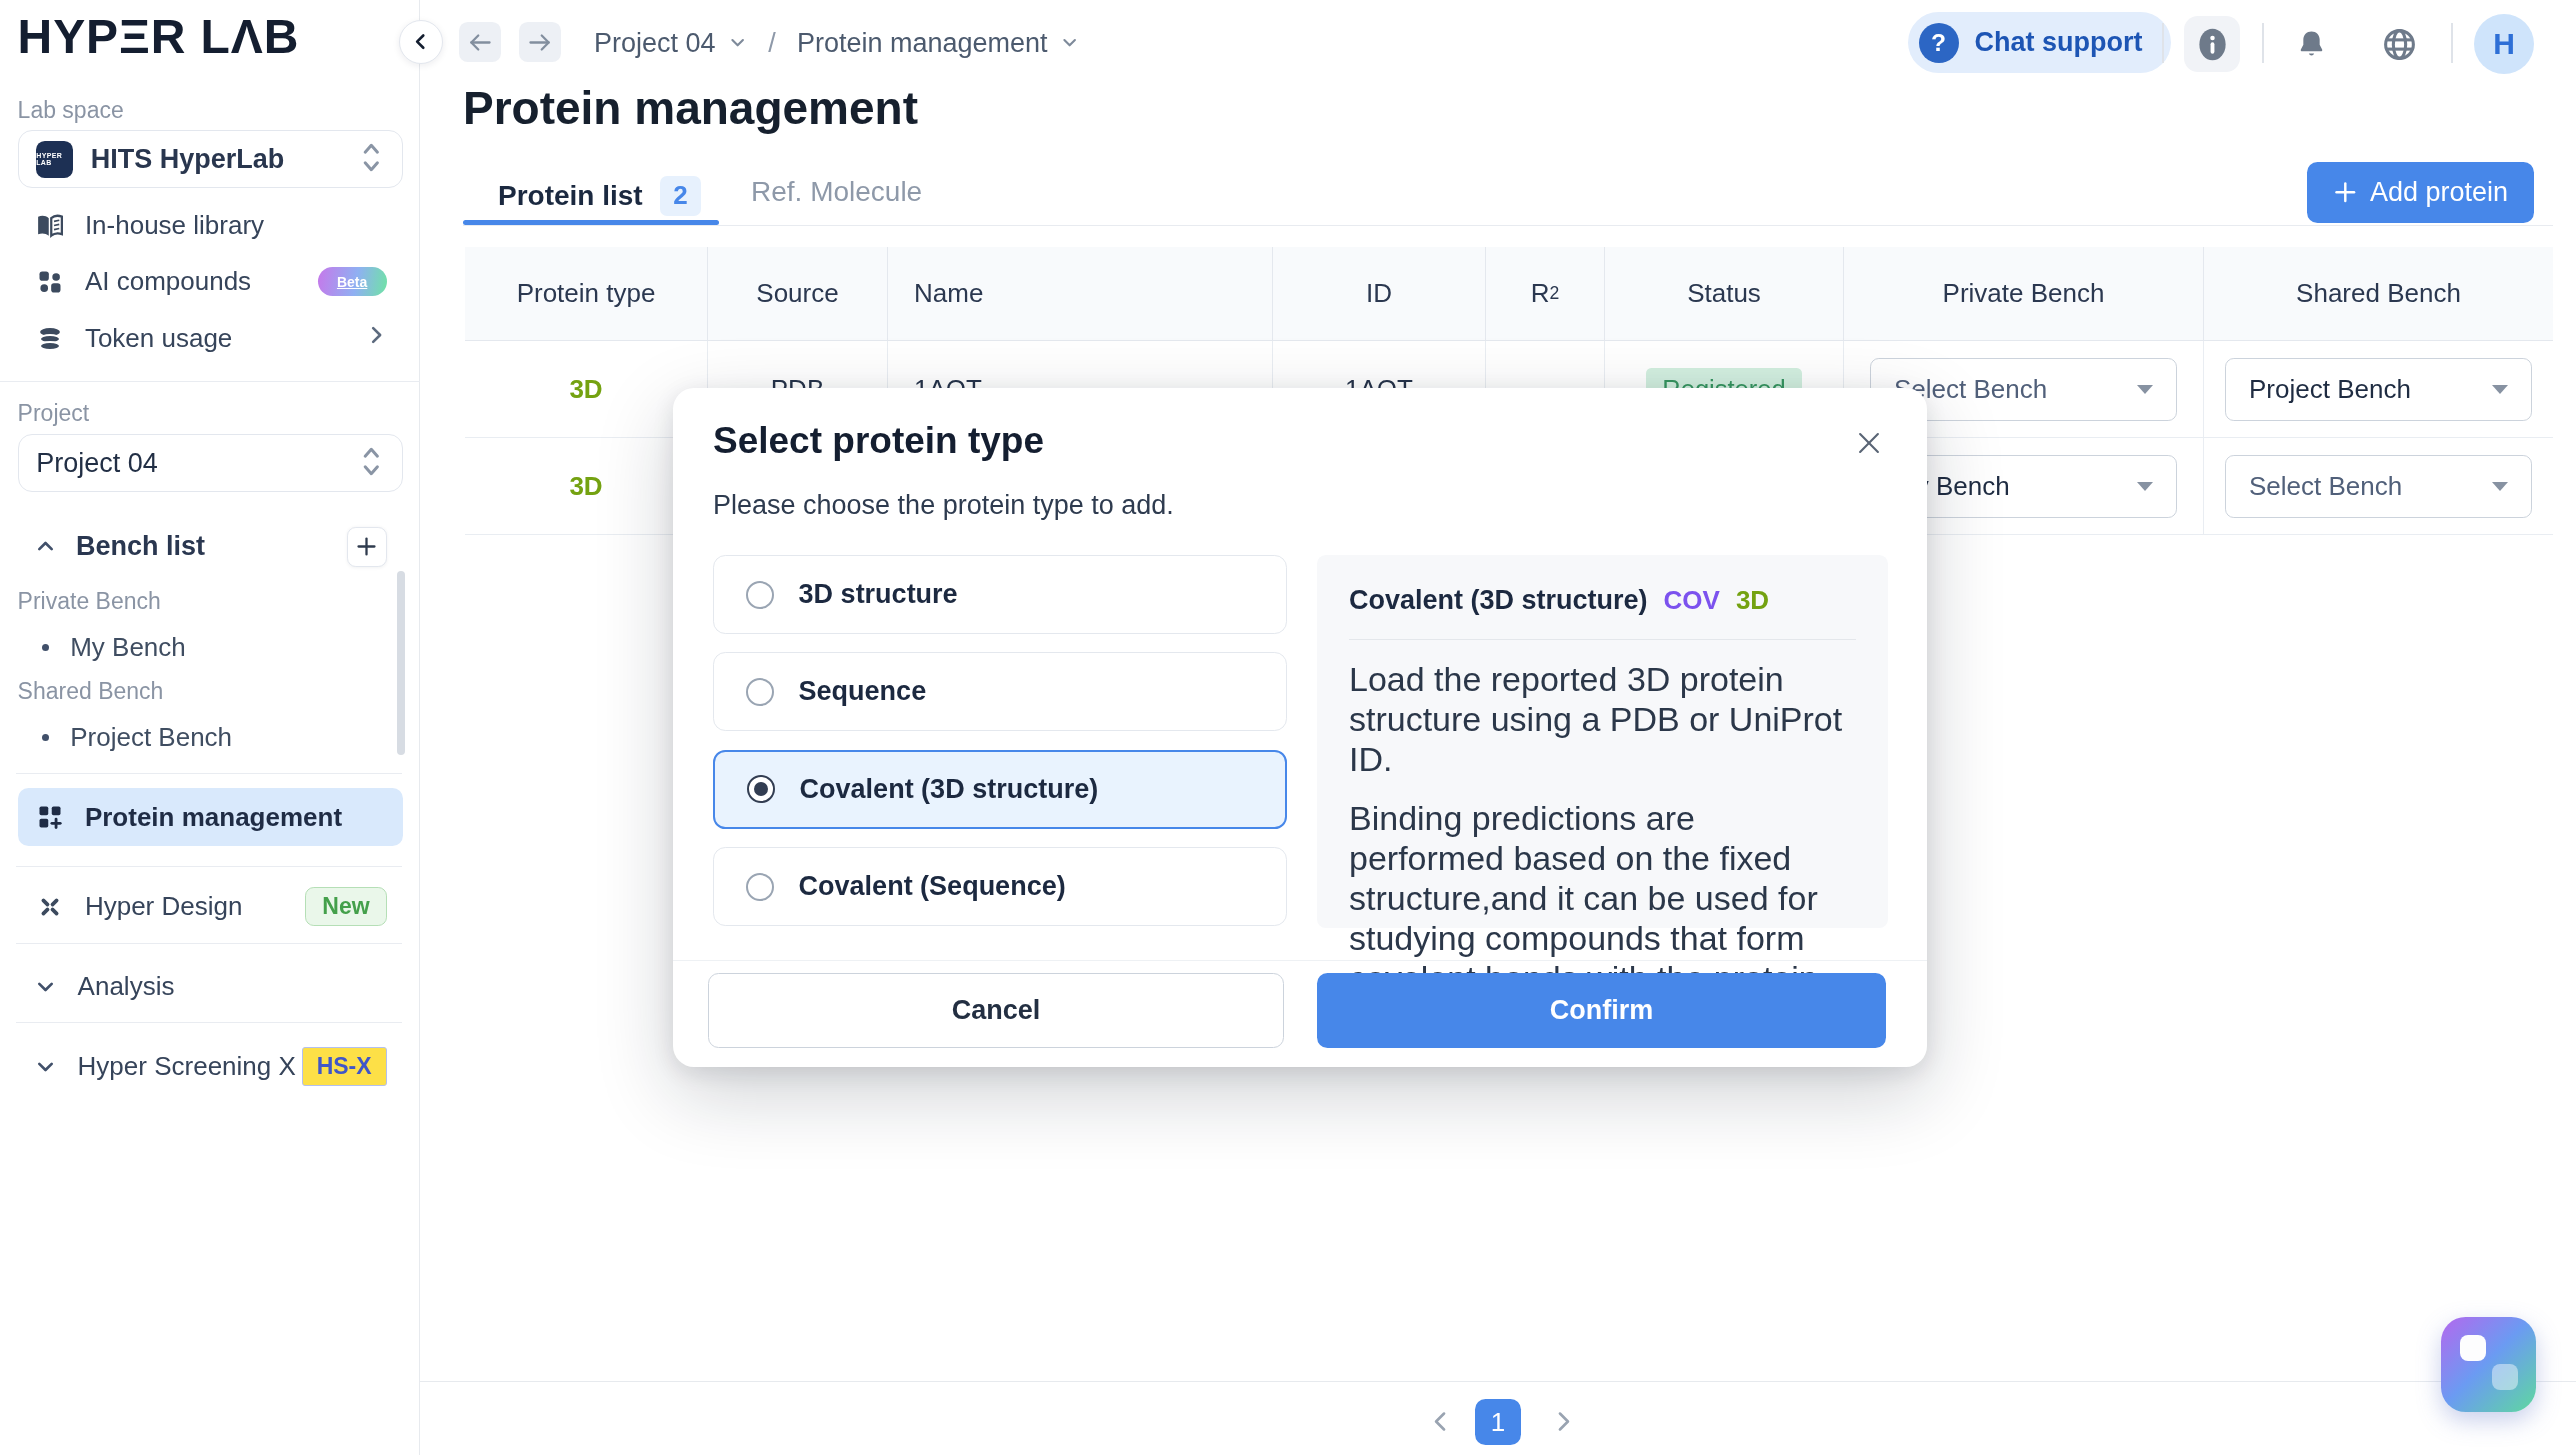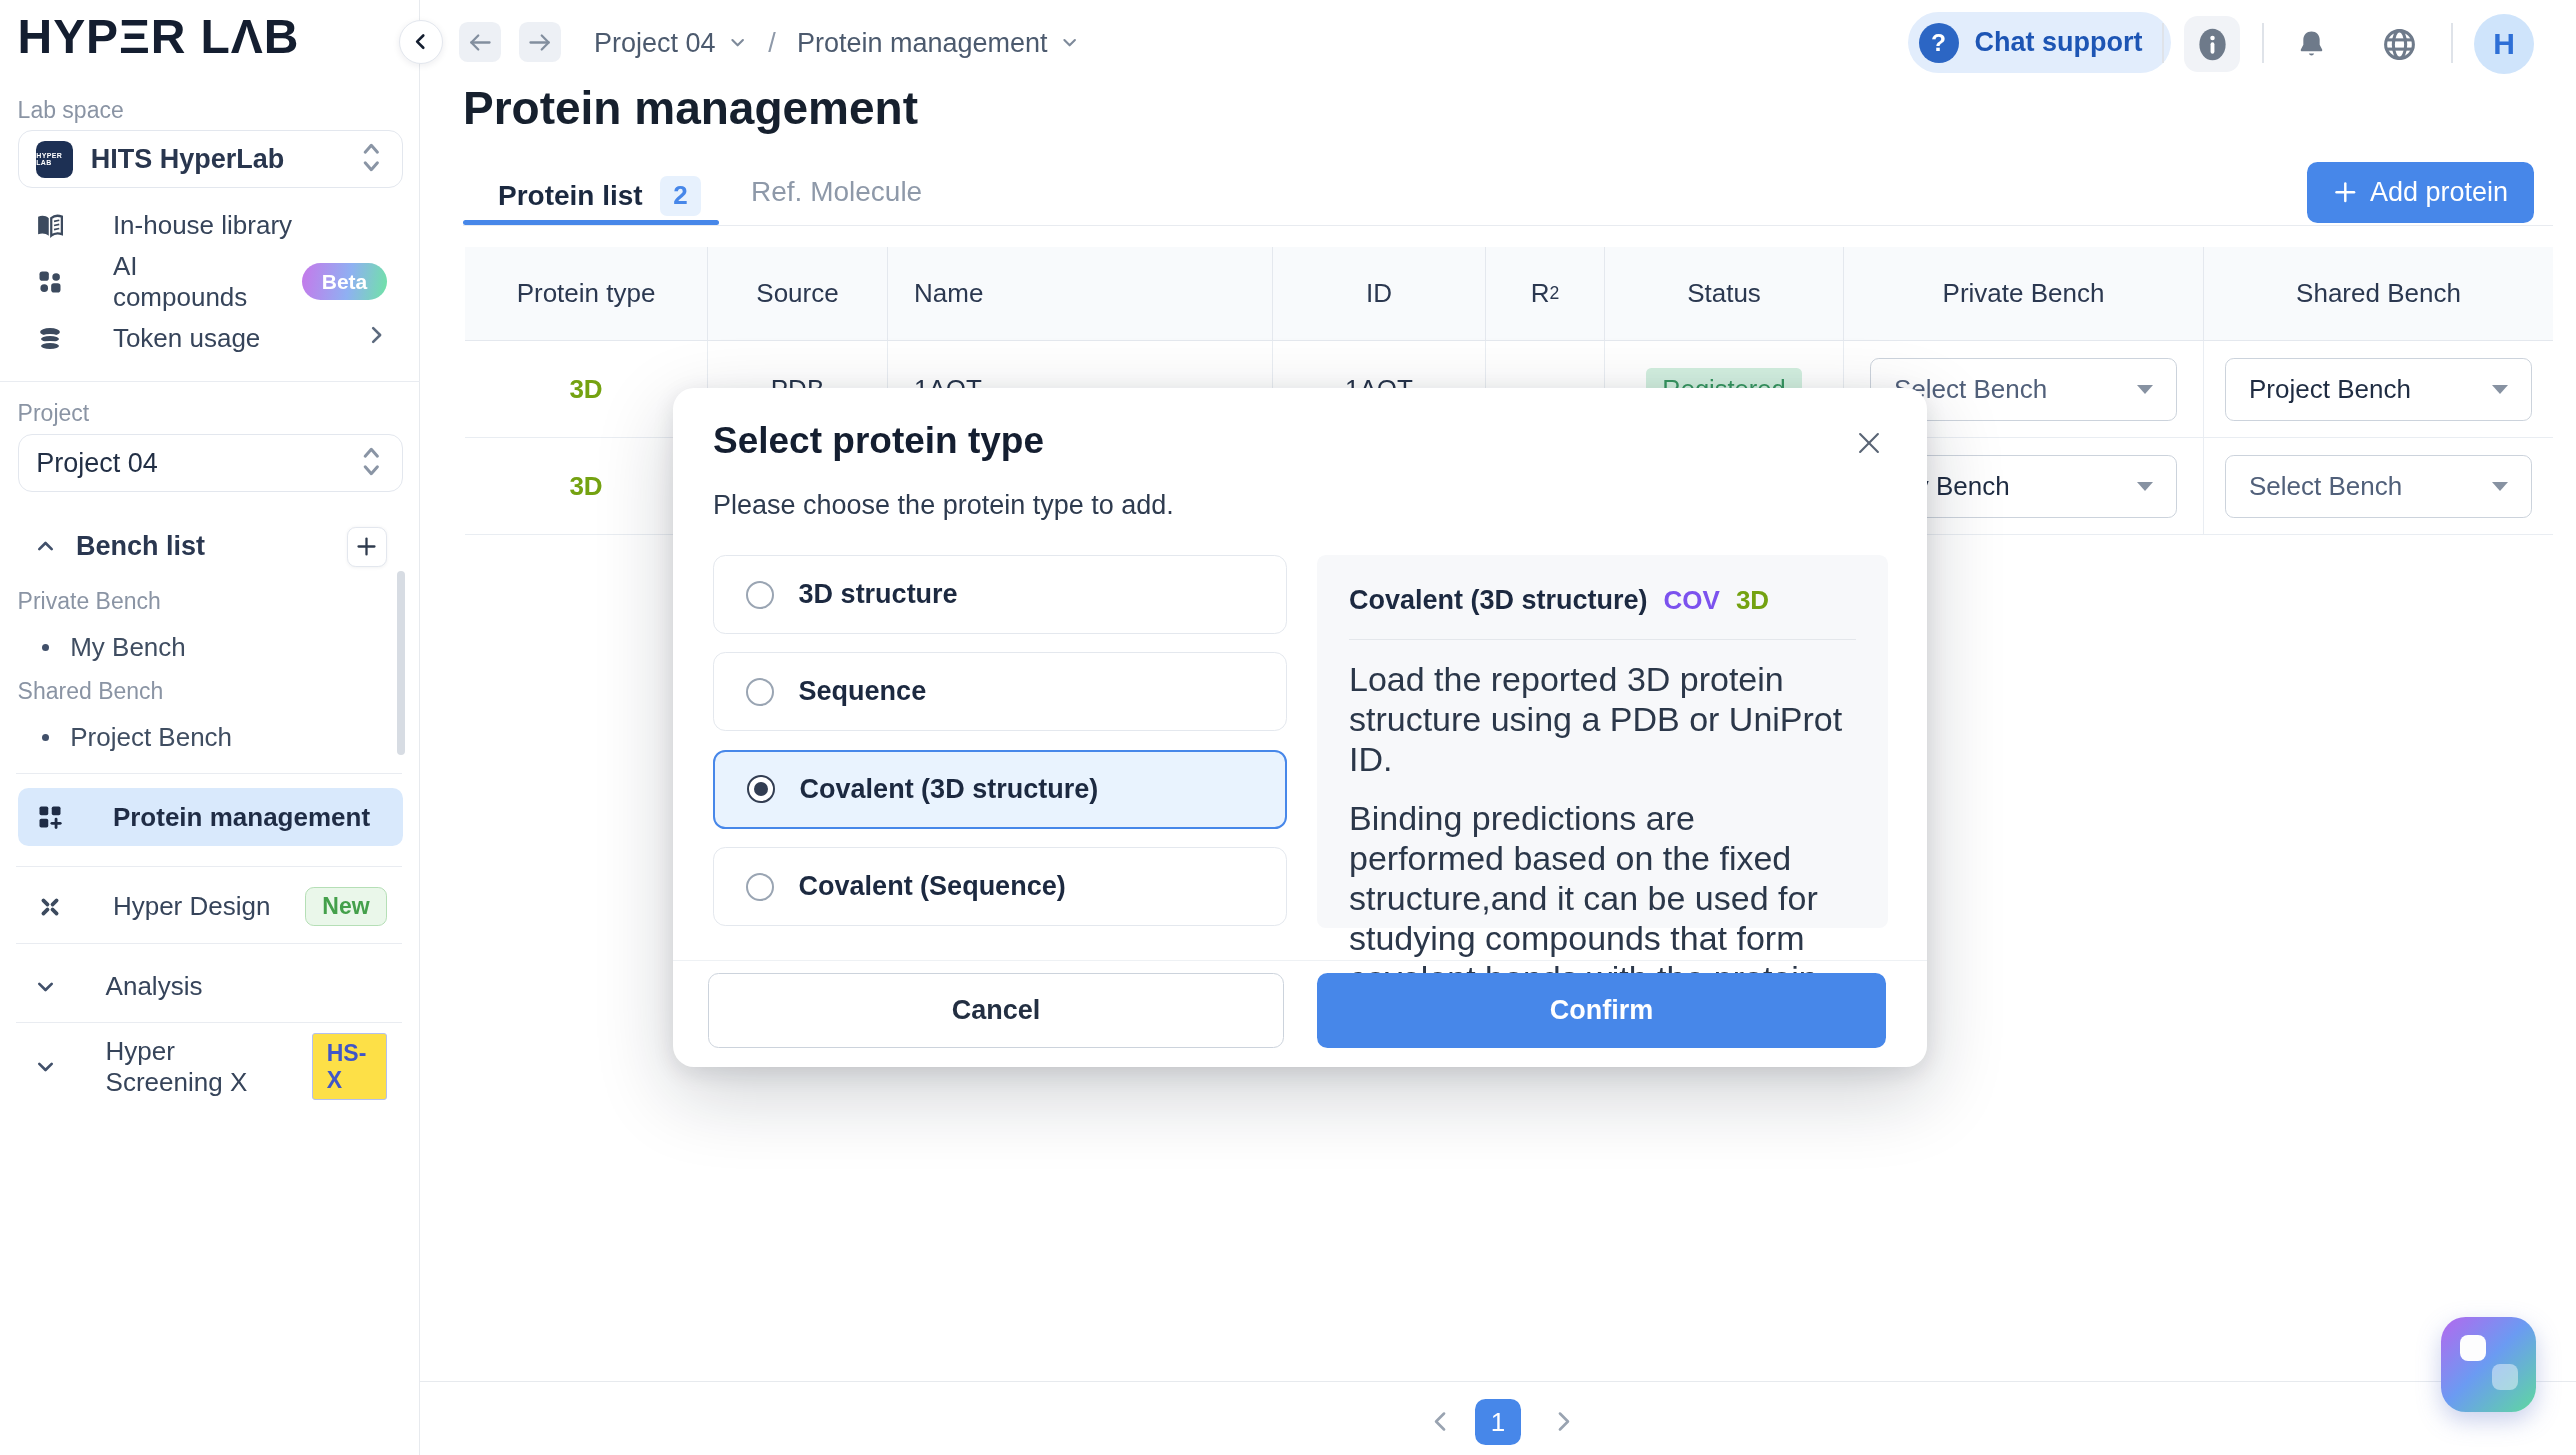--- a/index.html
+++ b/index.html
@@ -11,24 +11,24 @@
 
   
   .sidebar { position:absolute; left:0; top:0; width:420px; height:1456px; background:#fff; border-right:0.9px solid #e7eaee; z-index:10; }
   .logo { position:absolute; left:17.6px; top:8.8px; font-size:48px; font-weight:800; letter-spacing:0.9px; color:#141e30; }
   .collapse-btn { position:absolute; left:399px; top:20px; width:44px; height:44px; border-radius:50%; background:#fff; border:0.9px solid #e3e7ee; box-shadow:0 1.8px 7px rgba(20,30,50,.08); display:flex; align-items:center; justify-content:center; z-index:12; }
   .section-label { position:absolute; left:17.6px; font-size:23px; color:#8a94a4; font-weight:500; }
   .selector { position:absolute; left:17.6px; width:385px; height:58px; border:0.9px solid #e3e7ee; border-radius:14px; background:#fff; display:flex; align-items:center; padding:0 17.6px; }
   .ws-logo { width:37px; height:37px; border-radius:8.8px; background:#1d3054; color:#fff; display:flex; align-items:center; justify-content:center; font-size:7px; font-weight:800; letter-spacing:0.4px; margin-right:17.6px; flex:0 0 auto; }
   .selector-name { font-size:27px; font-weight:600; color:#29364e; }
   .selector .updown { margin-left:auto; }
-  .nav-item { position:absolute; left:17.6px; width:385px; height:51px; display:flex; align-items:center; padding:0 16px; border-radius:10.5px; font-size:26px; font-weight:500; color:#36445a;gap:28px; }
+  .nav-item { position:absolute; left:17.6px; width:385px; height:51px; display:flex; align-items:center; padding:0 16px; border-radius:10.5px; font-size:26px; font-weight:500; color:#36445a; }
   .nav-item .icn { width:32px; height:32px; margin-right:19.3px; flex:0 0 auto; display:flex; align-items:center; justify-content:center; }
   .nav-item.active { background:#d9e9fc; color:#1f2c45; font-weight:600; height:58px; }
-  .badge-beta { margin-left:auto; font-size:21px; font-weight:700; color:#fff; padding:6.1px 19.3px; border-radius:877px; background:linear-gradient(100deg,#c678ea 0%,#8fb0f2 55%,#6fe3a5 100%); }
+  .badge-beta { margin-left:auto; font-size:14px; font-weight:700; color:#fff; padding:6.1px 19.3px; border-radius:877px; background:linear-gradient(100deg,#c678ea 0%,#8fb0f2 55%,#6fe3a5 100%);text-decoration:underline; }
   .badge-new { margin-left:auto; font-size:23px; font-weight:600; color:#44a04b; padding:5.3px 16px; border-radius:8.8px; background:#eaf7ea; border:1.8px solid #b5dfb6; }
   .badge-hsx { margin-left:auto; font-size:23px; font-weight:700; color:#4056c8; padding:5.3px 14px; border-radius:3px; background:#fde047; border:1.8px solid #b3c0f0; }
   .sb-divider { position:absolute; height:0.9px; background:#e9ecf1; }
   .bench-header { position:absolute; left:17.6px; width:385px; height:49px; display:flex; align-items:center; padding:0 16px; font-size:27px; font-weight:600; color:#2a3750; }
   .plus-btn { margin-left:auto; width:40px; height:40px; border-radius:8.8px; border:0.9px solid #e3e7ee; background:#fff; box-shadow:0 0.9px 3.5px rgba(20,30,50,.06); display:flex; align-items:center; justify-content:center; }
   .bench-item { position:absolute; left:17.6px; width:369px; height:44px; display:flex; align-items:center; padding-left:24.6px; font-size:26px; color:#3f4d61; border-radius:8.8px; }
   .bullet { width:7px; height:7px; border-radius:50%; background:#41506a; margin-right:21px; flex:0 0 auto; }
   .sb-scroll { position:absolute; left:397px; top:571px; width:8px; height:184px; border-radius:4.4px; background:#d7dce3; }
 
   

